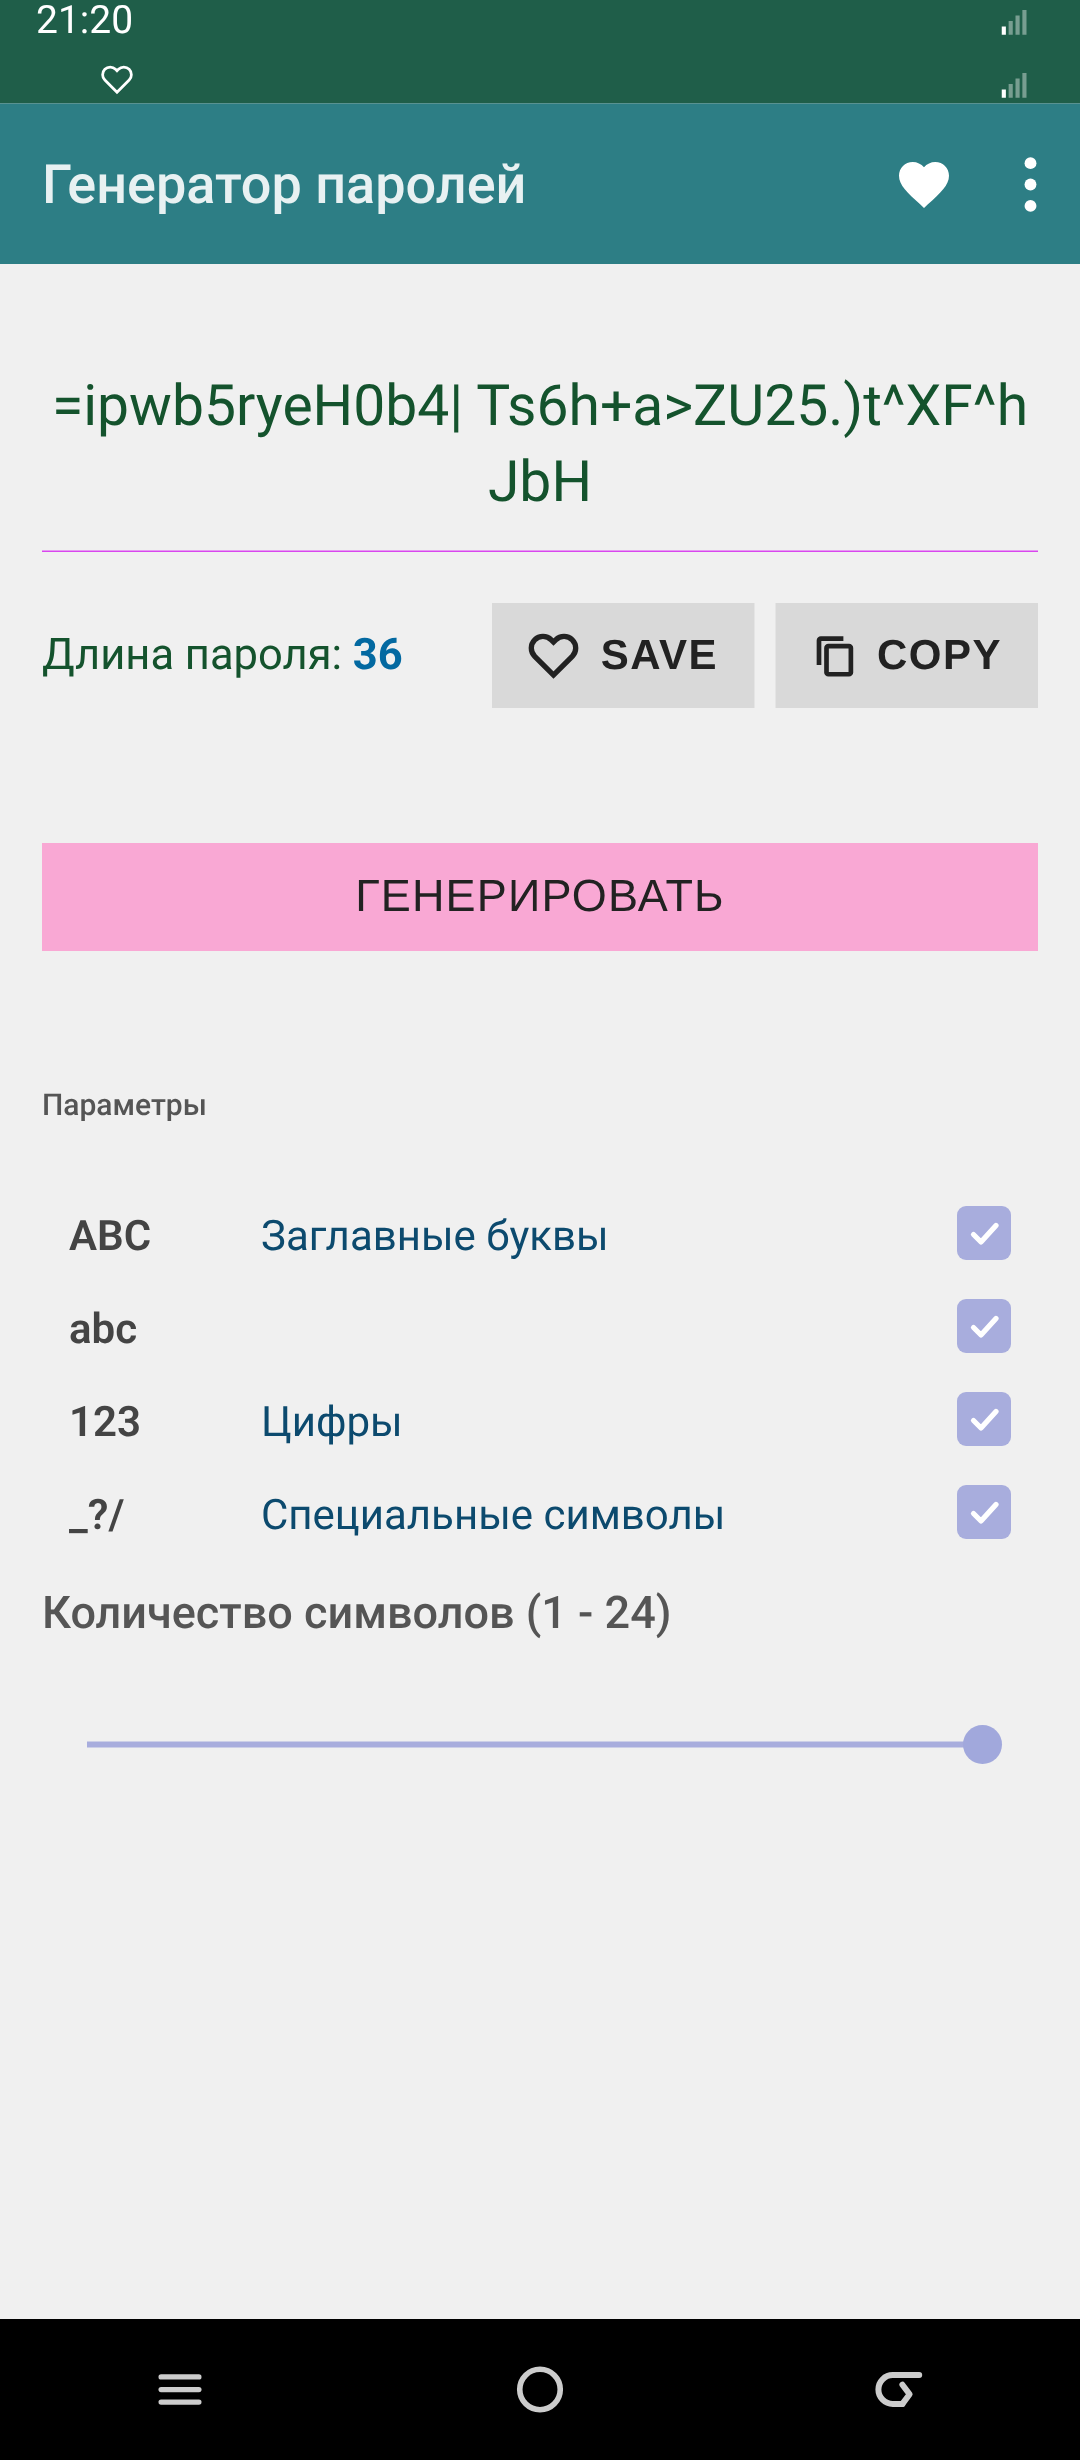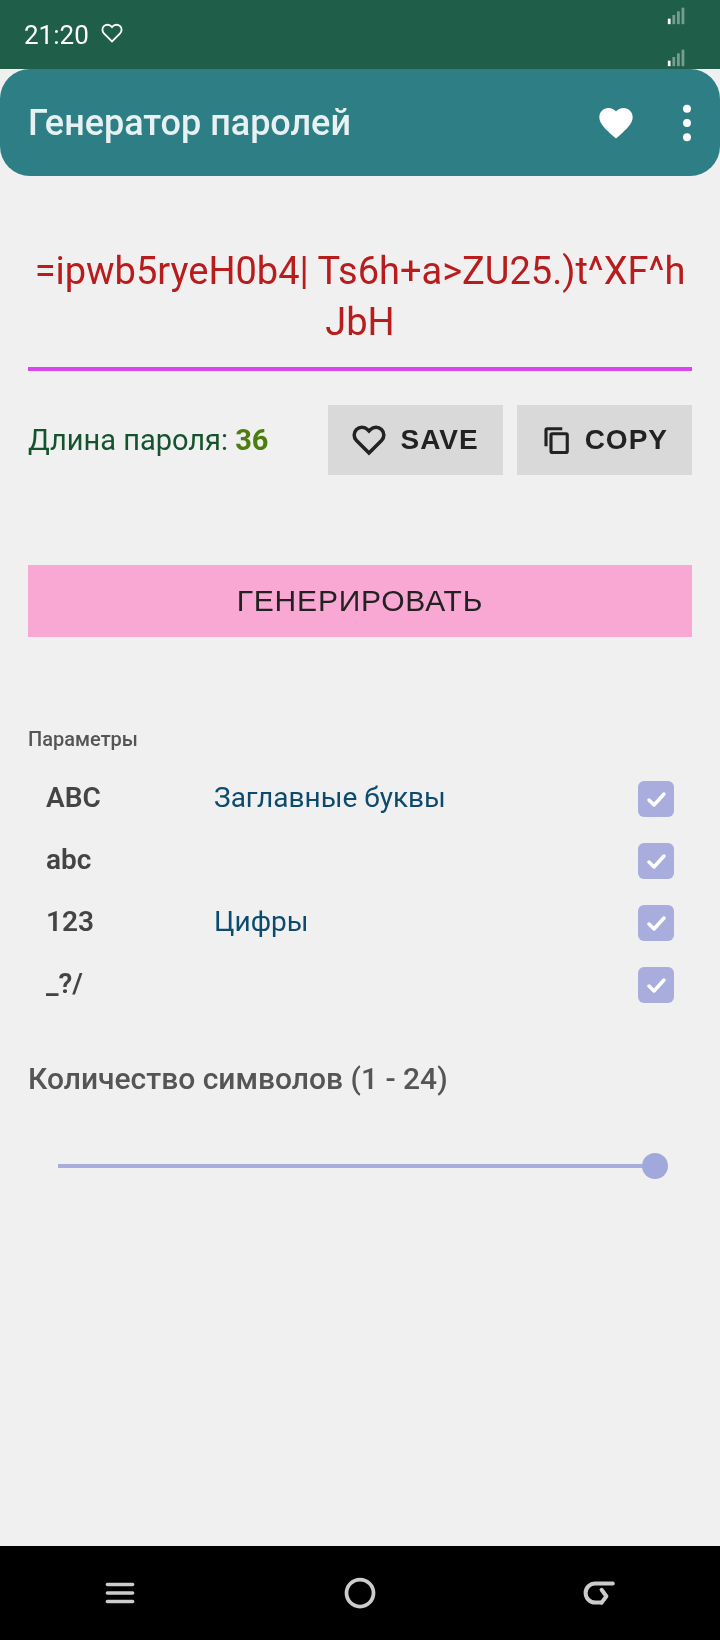--- a/index.html
+++ b/index.html
@@ -1,48 +1,48 @@
 <!DOCTYPE html>
 <html><head>
 <meta charset="utf-8">
 <style>
   * { margin: 0; padding: 0; box-sizing: border-box; }
   html, body { width: 720px; height: 1640px; font-family: Roboto, Arial, sans-serif; background: #f0f0f0; overflow: hidden; }
   .screen { width: 720px; height: 1640px; display: flex; flex-direction: column; background: #f0f0f0; }
 
   
   .status-bar { height: 69px; background: #1f5e49; color: #fff; display: flex; align-items: center; padding: 0 24px; font-size: 26px; }
-  .status-left { display: flex; align-items: flex-end; gap: 12px; }
+  .status-left { display: flex; align-items: flex-end; gap: 12px; flex-direction: column; }
   .status-right { margin-left: auto; display: flex; align-items: center; gap: 12px; flex-direction: column; }
   .battery-box { border: 2px solid #fff; border-radius: 4px; padding: 0 6px; font-size: 20px; line-height: 22px; }
 
   
-  .app-bar { height: 107px; background: #2d7e85; color: #e8f1f2; display: flex; align-items: center; padding: 0 28px; border-radius: 30px; }
+  .app-bar { height: 107px; background: #2d7e85; color: #e8f1f2; display: flex; align-items: center; padding: 0 28px; }
   .app-title { font-size: 36px; font-weight: 500; }
   .app-actions { margin-left: auto; display: flex; align-items: center; gap: 46px; }
   .heart-icon svg, .more-icon svg { display: block; }
 
   
   .content { flex: 1; background: #f0f0f0; padding: 0 28px; }
 
-  .password-display { margin: 70px 0 0 0; text-align: center; font-size: 38px; color: #b91c1c; line-height: 1.35; padding-bottom: 18px; border-bottom: 4px solid #d946ef; word-break: break-all; }
+  .password-display { margin: 70px 0 0 0; text-align: center; font-size: 38px; color: #14532d; line-height: 1.35; padding-bottom: 18px; border-bottom: 1px solid #d946ef; word-break: break-all; }
 
   .length-row { display: flex; align-items: center; margin-top: 34px; }
   .length-label { font-size: 29px; color: #14532d; }
-  .length-value { font-weight: 700; color: #4d7c0f; }
+  .length-value { font-weight: 700; color: #0369a1; }
   .action-buttons { margin-left: auto; display: flex; gap: 14px; }
   .btn { background: #d9d9d9; border: none; height: 70px; padding: 0 24px; display: flex; align-items: center; gap: 14px; font-size: 28px; font-weight: 600; color: #222; cursor: pointer; letter-spacing: 1px; }
   .btn svg { flex-shrink: 0; }
 
   .generate-btn { width: 100%; margin-top: 90px; height: 72px; background: #f9a8d4; border: none; font-size: 30px; font-weight: 500; color: #222; letter-spacing: 0.8px; cursor: pointer; }
 
   .section-title { margin-top: 90px; font-size: 20px; color: #555; font-weight: 500; }
 
   .params-list { margin-top: 30px; }
-  .param-row { display: flex; align-items: flex-start; height: 62px; padding: 0 18px; gap: 40px; }
+  .param-row { display: flex; align-items: flex-end; height: 62px; padding: 0 18px; }
   .param-short { width: 128px; font-size: 28px; font-weight: 600; color: #444; }
   .param-label { font-size: 28px; color: #0c4a6e; }
   .checkbox { margin-left: auto; width: 36px; height: 36px; background: #a8addd; border-radius: 6px; display: flex; align-items: center; justify-content: center; cursor: pointer; }
   .checkbox svg { display: block; }
 
   .slider-title { margin-top: 32px; font-size: 30px; color: #555; font-weight: 500; }
   .slider-wrap { margin-top: 58px; padding: 0 40px; position: relative; height: 24px; }
   .slider-track { position: absolute; left: 30px; right: 30px; top: 50%; height: 4px; background: #a8addd; transform: translateY(-50%); }
   .slider-thumb { position: absolute; right: 24px; top: 50%; width: 26px; height: 26px; background: #a1a8dc; border-radius: 50%; transform: translateY(-50%); cursor: pointer; }
 
@@ -162,20 +162,21 @@
         <span class="param-short">123</span>
         <span class="param-label">Цифры</span>
         <span class="checkbox">
           <svg width="24" height="24" viewBox="0 0 24 24" fill="none" stroke="#fff" stroke-width="3.5" stroke-linecap="round" stroke-linejoin="round">
               <polyline points="5 13 10 18 20 7"></polyline>
             </svg>
         </span>
       </div>
       <div class="param-row">
         <span class="param-short">_?/</span>
+        <span class="param-label">Специальные символы</span>
         <span class="checkbox">
           <svg width="24" height="24" viewBox="0 0 24 24" fill="none" stroke="#fff" stroke-width="3.5" stroke-linecap="round" stroke-linejoin="round">
               <polyline points="5 13 10 18 20 7"></polyline>
             </svg>
         </span>
       </div>
     </div>
 
     <div class="slider-title">Количество символов (1 - 24)</div>
     <div class="slider-wrap">

